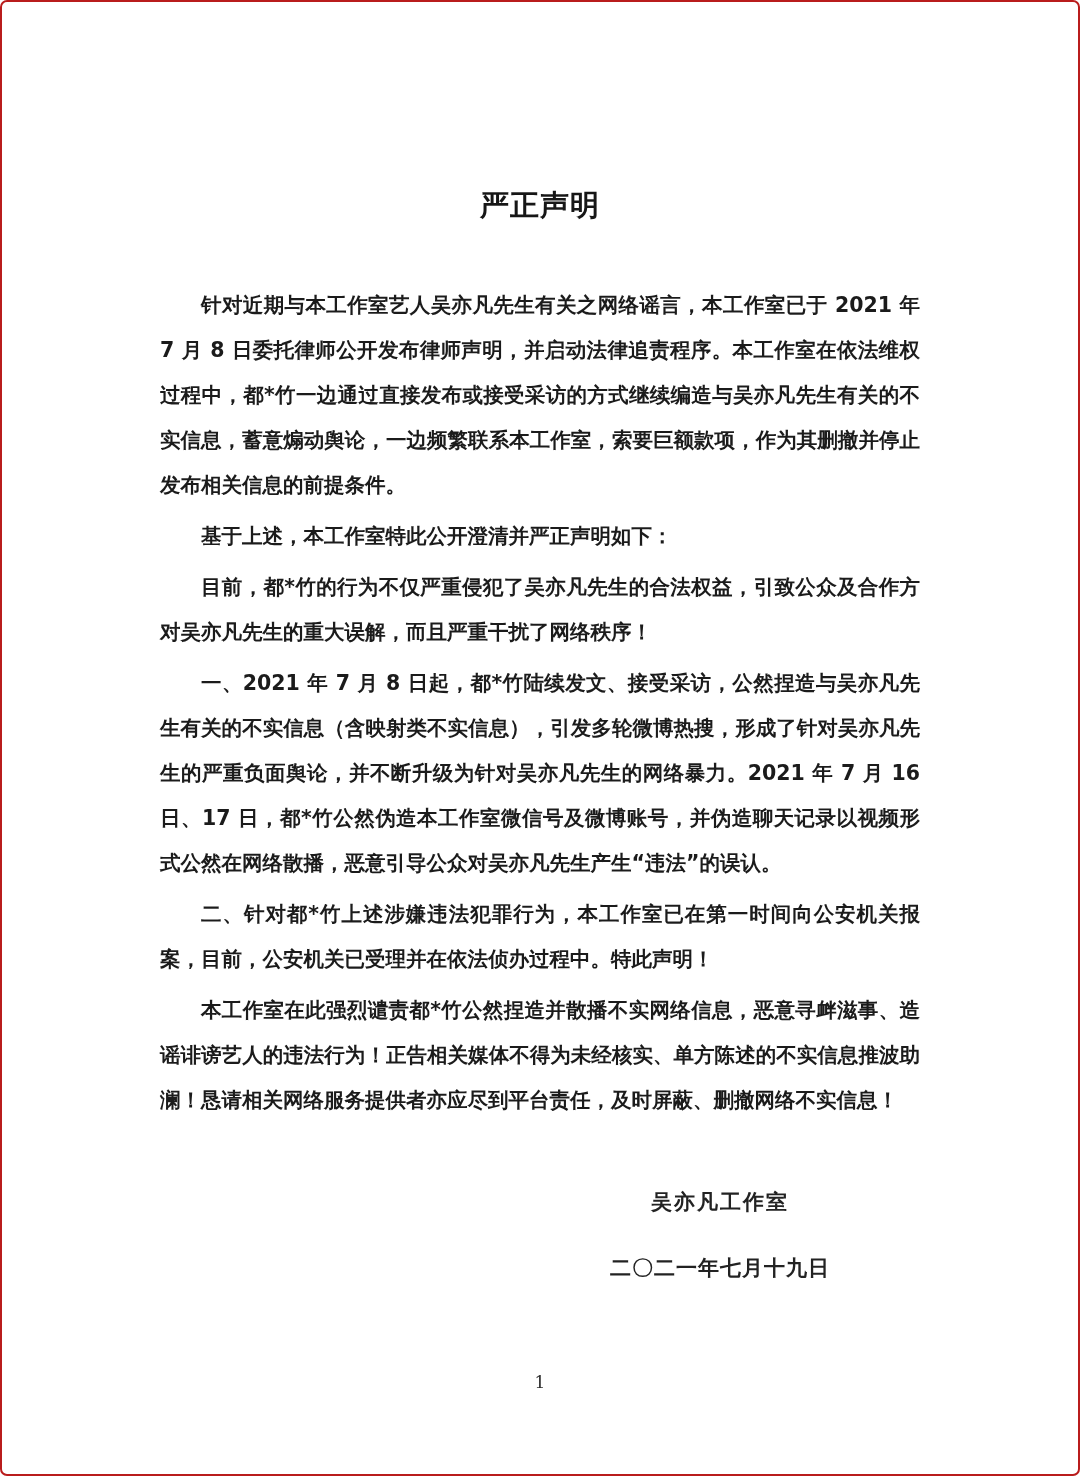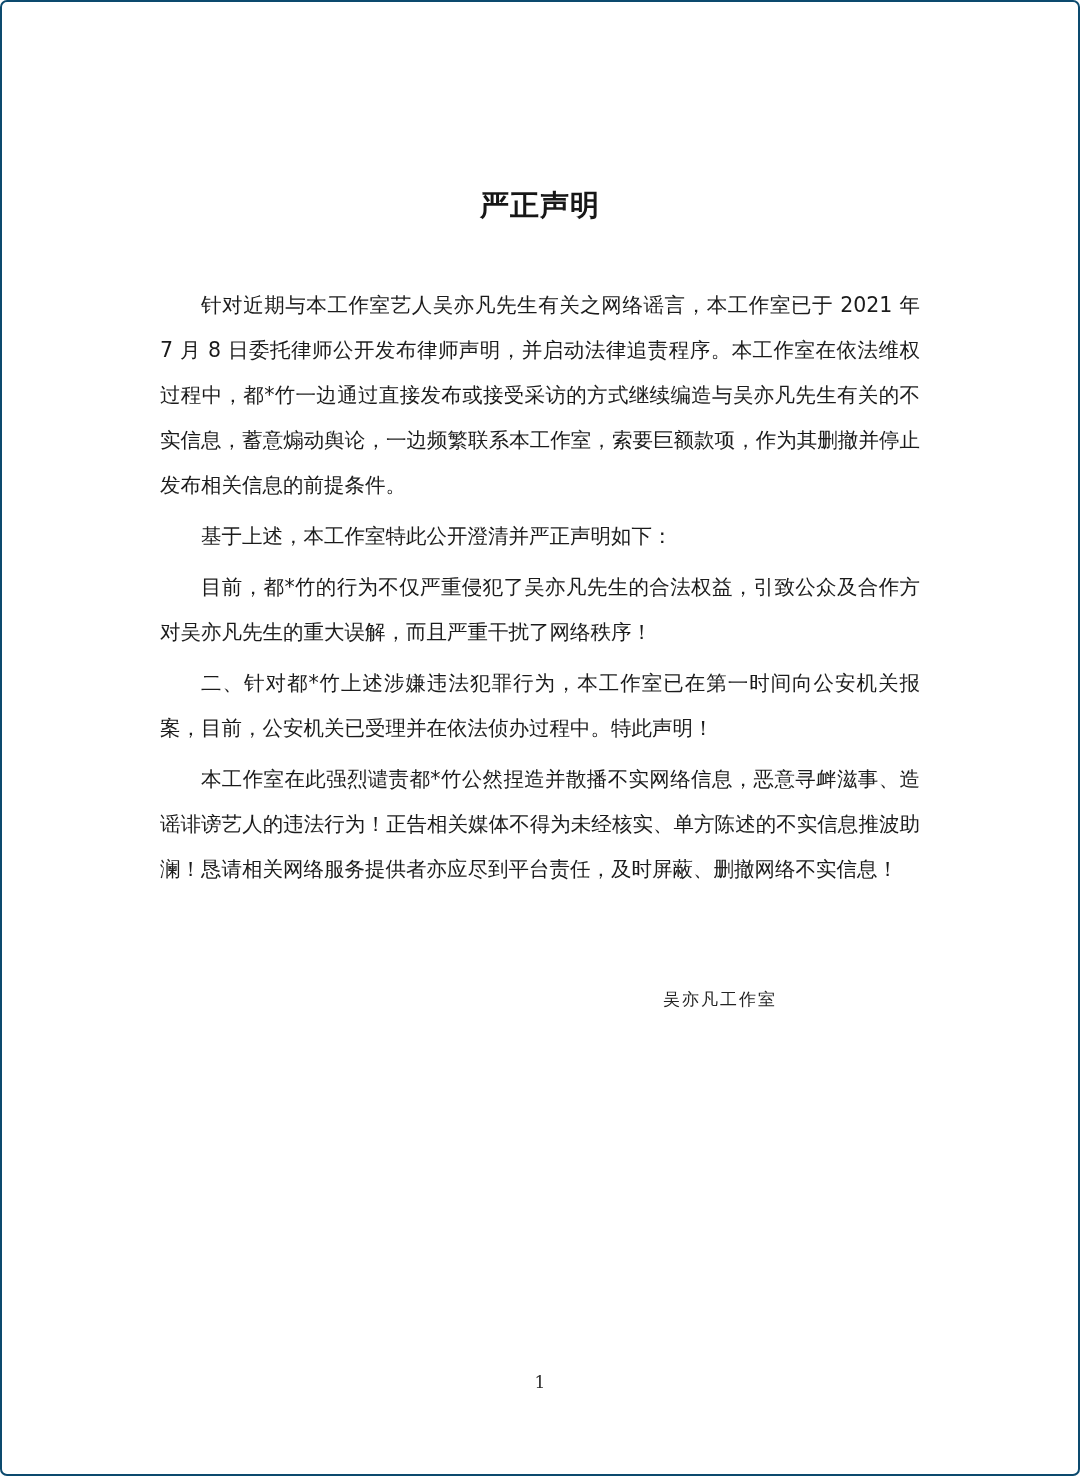--- a/index.html
+++ b/index.html
@@ -7,21 +7,21 @@
     margin: 0;
     padding: 0;
     background: #ffffff;
   }
   .page {
     position: relative;
     box-sizing: border-box;
     width: 1080px;
     height: 1476px;
     background: #ffffff;
-    border: 2px solid #0c4a6e;
+    border: 2px solid #b91c1c;
     border-radius: 7px;
     color: #1b1b1b;
     font-family: "DejaVu Sans", "Liberation Sans", sans-serif;
     overflow: hidden;
   }
   .doc-title {
     margin: 0;
     padding-top: 181px;
     text-align: center;
     font-size: 29px;
@@ -31,36 +31,37 @@
     color: #161616;
   }
   .content {
     width: 760px;
     margin: 56px auto 0 auto;
     font-size: 20.5px;
     line-height: 45px;
     text-align: justify;
     text-justify: inter-ideograph;
     color: #1b1b1b;
+    font-weight: bold;
   }
   .content p {
     margin: 0 0 6px 0;
     text-indent: 2em;
   }
   .content p.underlined {
     text-decoration: underline;
     text-decoration-thickness: 1.5px;
     text-underline-offset: 6px;
   }
   .signature-block {
-    margin-top: 92px;
+    margin-top: 64px;
     padding-left: 360px;
     text-align: center;
     font-family: "DejaVu Serif", "Liberation Serif", serif;
-    font-size: 17px;
+    font-size: 21px;
     color: #222222;
   }
   .signature-name {
     letter-spacing: 2px;
     line-height: 30px;
   }
   .signature-date {
     margin-top: 36px;
     letter-spacing: 1px;
     line-height: 30px;
@@ -80,22 +81,24 @@
 <body>
 
 <div class="page">
 
   <h1 class="doc-title">严正声明</h1>
 
   <div class="content" id="paragraphs-container">
       <p>针对近期与本工作室艺人吴亦凡先生有关之网络谣言，本工作室已于 2021 年 7 月 8 日委托律师公开发布律师声明，并启动法律追责程序。本工作室在依法维权过程中，都*竹一边通过直接发布或接受采访的方式继续编造与吴亦凡先生有关的不实信息，蓄意煽动舆论，一边频繁联系本工作室，索要巨额款项，作为其删撤并停止发布相关信息的前提条件。</p>
       <p>基于上述，本工作室特此公开澄清并严正声明如下：</p>
       <p>目前，都*竹的行为不仅严重侵犯了吴亦凡先生的合法权益，引致公众及合作方对吴亦凡先生的重大误解，而且严重干扰了网络秩序！</p>
+      <p>一、2021 年 7 月 8 日起，都*竹陆续发文、接受采访，公然捏造与吴亦凡先生有关的不实信息（含映射类不实信息），引发多轮微博热搜，形成了针对吴亦凡先生的严重负面舆论，并不断升级为针对吴亦凡先生的网络暴力。2021 年 7 月 16 日、17 日，都*竹公然伪造本工作室微信号及微博账号，并伪造聊天记录以视频形式公然在网络散播，恶意引导公众对吴亦凡先生产生“违法”的误认。</p>
       <p>二、针对都*竹上述涉嫌违法犯罪行为，本工作室已在第一时间向公安机关报案，目前，公安机关已受理并在依法侦办过程中。特此声明！</p>
       <p>本工作室在此强烈谴责都*竹公然捏造并散播不实网络信息，恶意寻衅滋事、造谣诽谤艺人的违法行为！正告相关媒体不得为未经核实、单方陈述的不实信息推波助澜！恳请相关网络服务提供者亦应尽到平台责任，及时屏蔽、删撤网络不实信息！</p>
       <div class="signature-block">
         <div class="signature-name">吴亦凡工作室</div>
+        <div class="signature-date">二〇二一年七月十九日</div>
       </div>
     </div>
 
   <div class="page-number">1</div>
 
 </div>
 
 </body></html>

